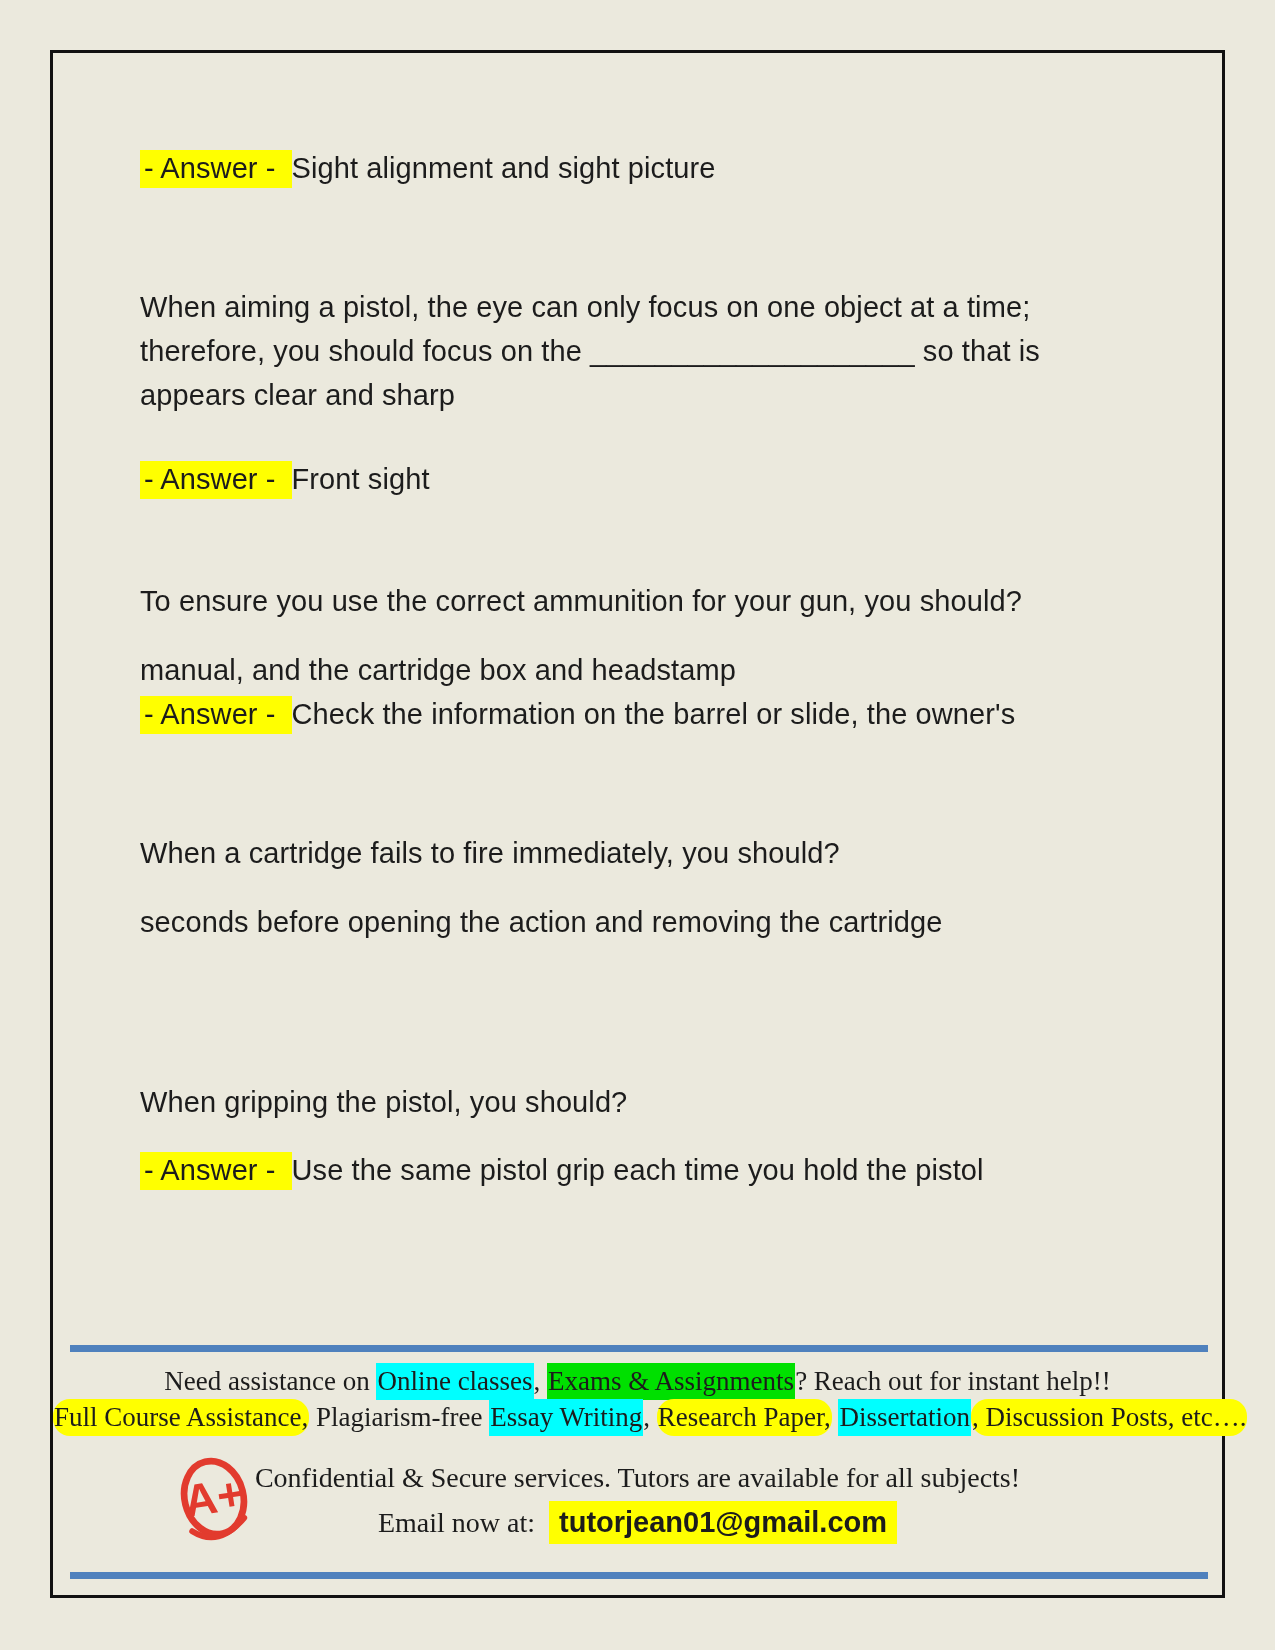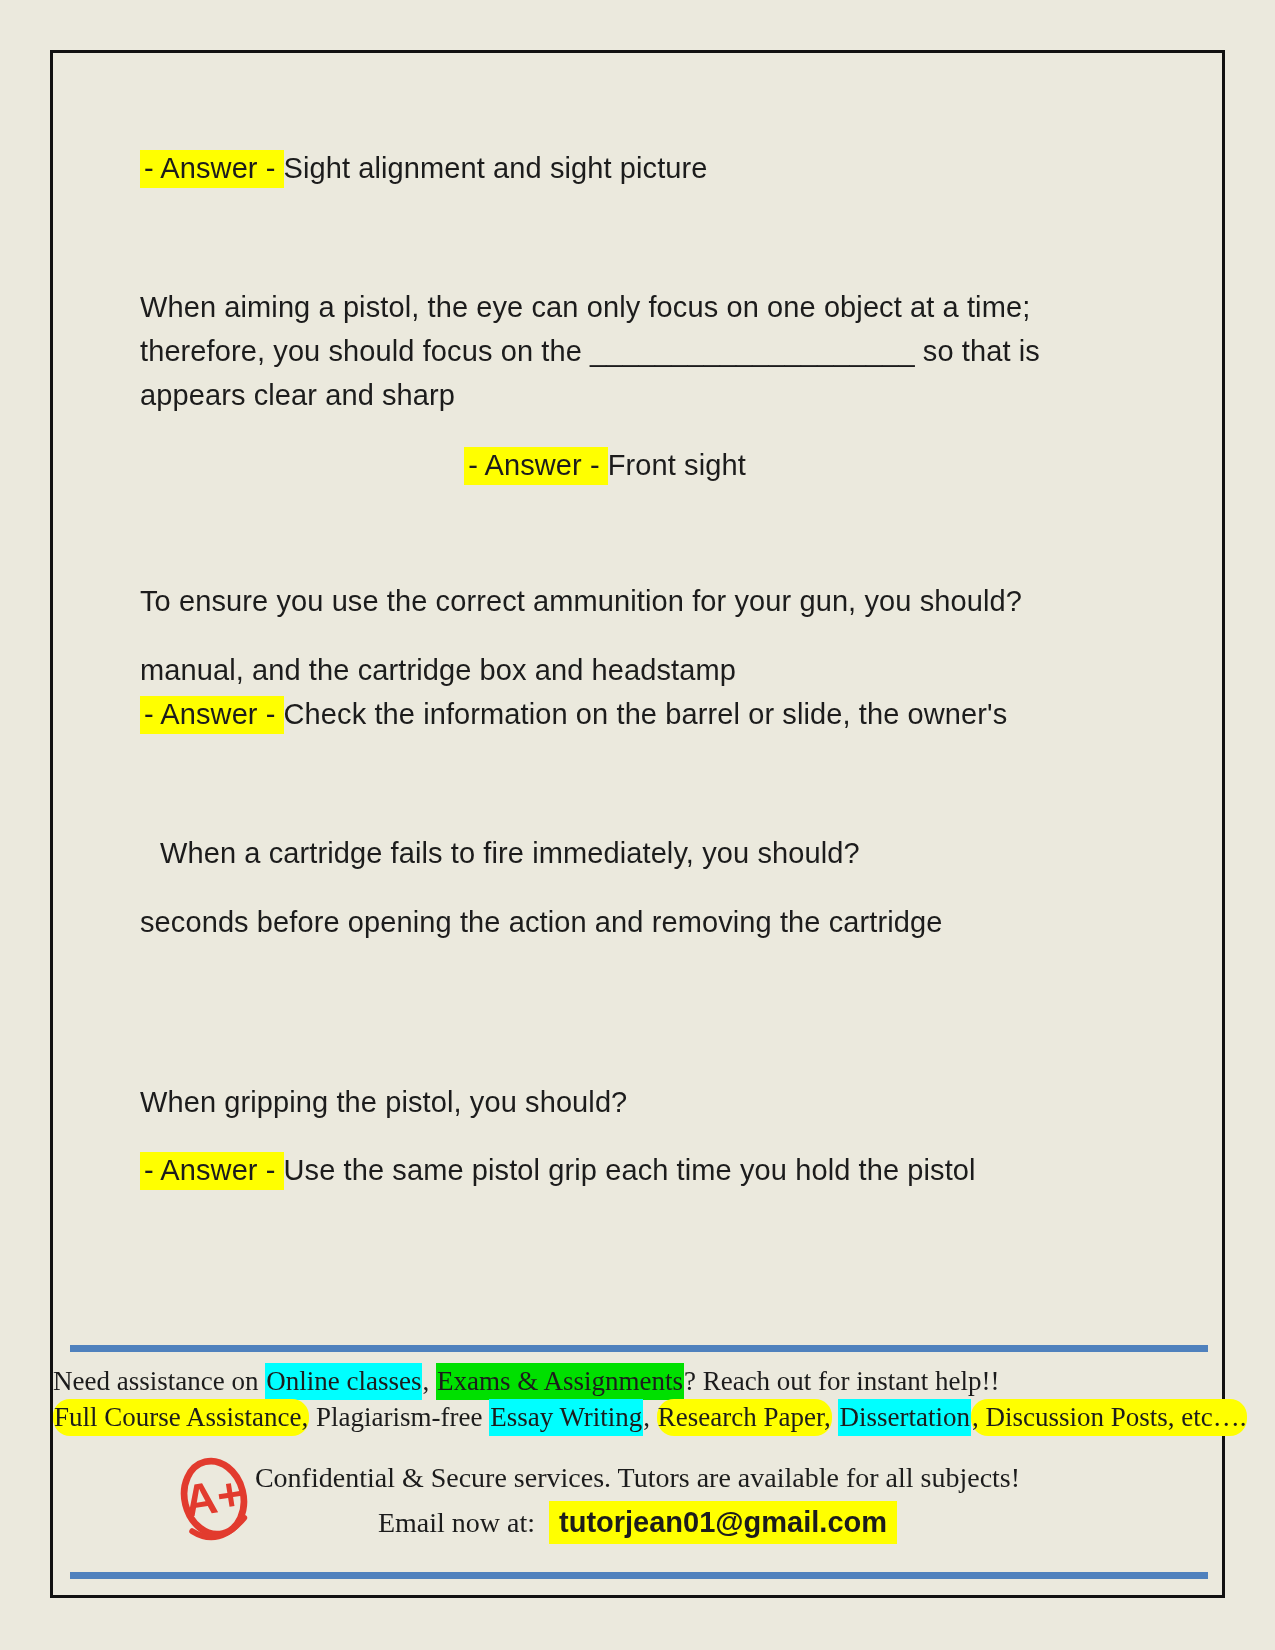--- a/index.html
+++ b/index.html
@@ -20,29 +20,29 @@
     border:3px solid var(--border_black);
   }
   .doc-block{
     position:absolute; left:140px; width:930px;
     font-size:29px; line-height:44px; letter-spacing:0.1px;
   }
   .doc-line{white-space:pre;}
   .hl-yellow{background:var(--yellow);border-radius:17px;}
   .hl-cyan{background:var(--cyan);}
   .hl-green{background:var(--green);}
-  .answer-prefix{background:var(--yellow); padding:2px 8px 4px 4px;}
+  .answer-prefix{background:var(--yellow); padding:2px 16px 4px 4px;}
   .divider{
     position:absolute; left:70px; width:1138px; height:7px;
     background:var(--blue_line);
   }
   #divider-top{top:1345px;}
   #divider-bottom{top:1572px;}
   .promo-line{
-    position:absolute; left:53px; width:1169px; text-align:left;
+    position:absolute; left:53px; width:1169px; text-align:center;
     font-family:"Liberation Serif", serif; font-size:27px; line-height:36px;
     white-space:pre;
   }
   #promo-line-1{top:1363px;}
   #promo-line-2{top:1399px;}
   .promo-line .hl-yellow,.promo-line .hl-cyan,.promo-line .hl-green{padding:3px 1px 4px 1px;}
   #confidential-line{
     position:absolute; left:53px; width:1169px; top:1462px; text-align:center;
     font-family:"Liberation Serif", serif; font-size:28px;
   }
@@ -66,31 +66,31 @@
 
 <div id="blocks">
     <div class="doc-block" style="top: 146px;">
       <div class="doc-line"><span class="answer-prefix">- Answer -</span><span>Sight alignment and sight picture</span></div>
     </div>
     <div class="doc-block" style="top: 285px;">
       <div class="doc-line"><span>When aiming a pistol, the eye can only focus on one object at a time;</span></div>
       <div class="doc-line"><span>therefore, you should focus on the ____________________ so that is</span></div>
       <div class="doc-line"><span>appears clear and sharp</span></div>
     </div>
-    <div class="doc-block" style="top: 443px; text-align: center;">
+    <div class="doc-block" style="top: 457px;">
       <div class="doc-line"><span class="answer-prefix">- Answer -</span><span>Front sight</span></div>
     </div>
     <div class="doc-block" style="top: 579px;">
       <div class="doc-line"><span>To ensure you use the correct ammunition for your gun, you should?</span></div>
     </div>
     <div class="doc-block" style="top: 648px;">
       <div class="doc-line"><span>manual, and the cartridge box and headstamp</span></div>
       <div class="doc-line"><span class="answer-prefix">- Answer -</span><span>Check the information on the barrel or slide, the owner's</span></div>
     </div>
-    <div class="doc-block" style="top: 831px; margin-left: 20px;">
+    <div class="doc-block" style="top: 831px;">
       <div class="doc-line"><span>When a cartridge fails to fire immediately, you should?</span></div>
     </div>
     <div class="doc-block" style="top: 900px;">
       <div class="doc-line"><span>seconds before opening the action and removing the cartridge</span></div>
     </div>
     <div class="doc-block" style="top: 1080px;">
       <div class="doc-line"><span>When gripping the pistol, you should?</span></div>
     </div>
     <div class="doc-block" style="top: 1148px;">
       <div class="doc-line"><span class="answer-prefix">- Answer -</span><span>Use the same pistol grip each time you hold the pistol</span></div>

